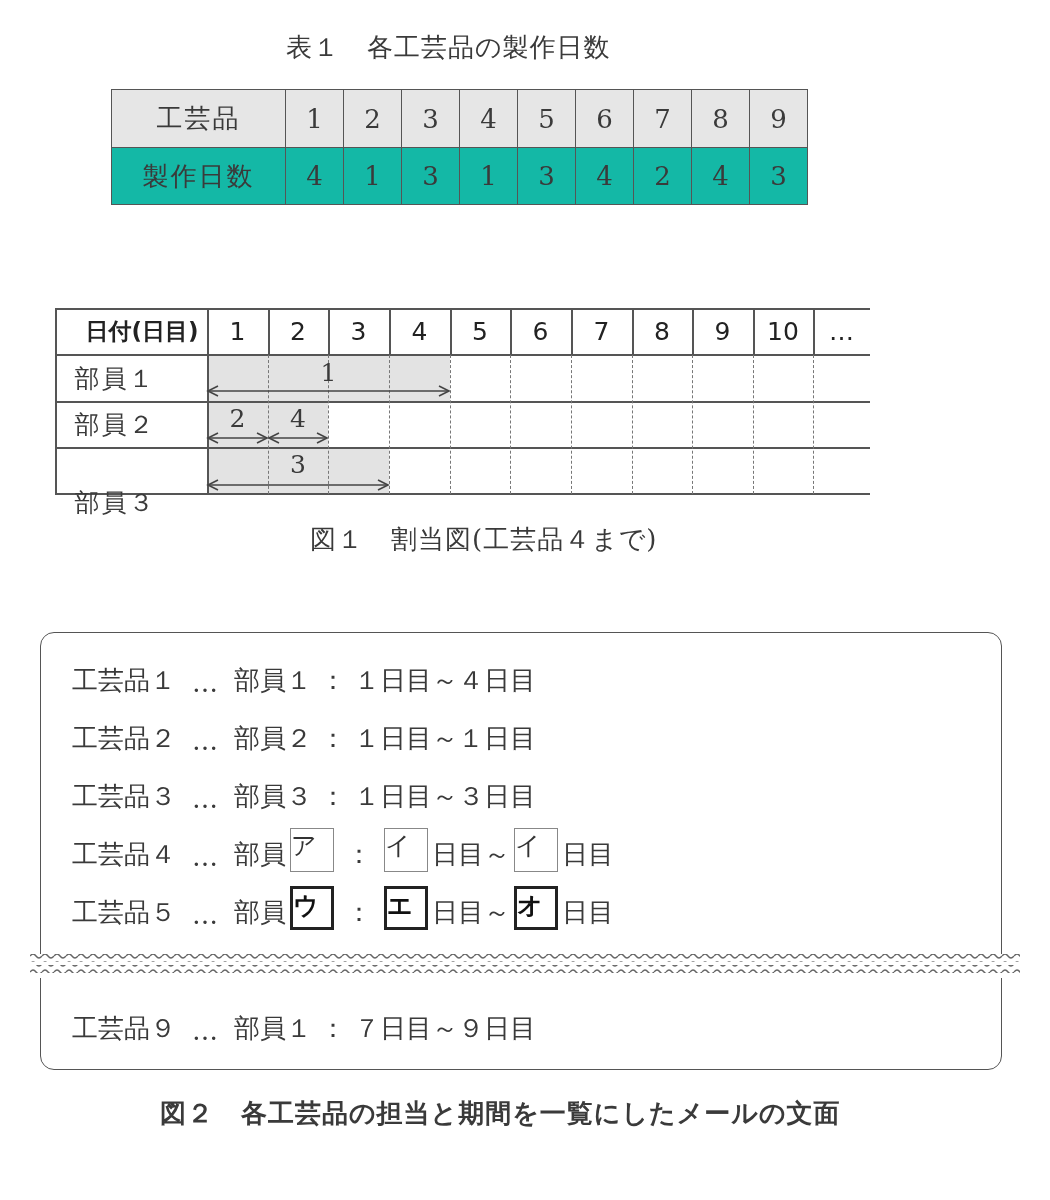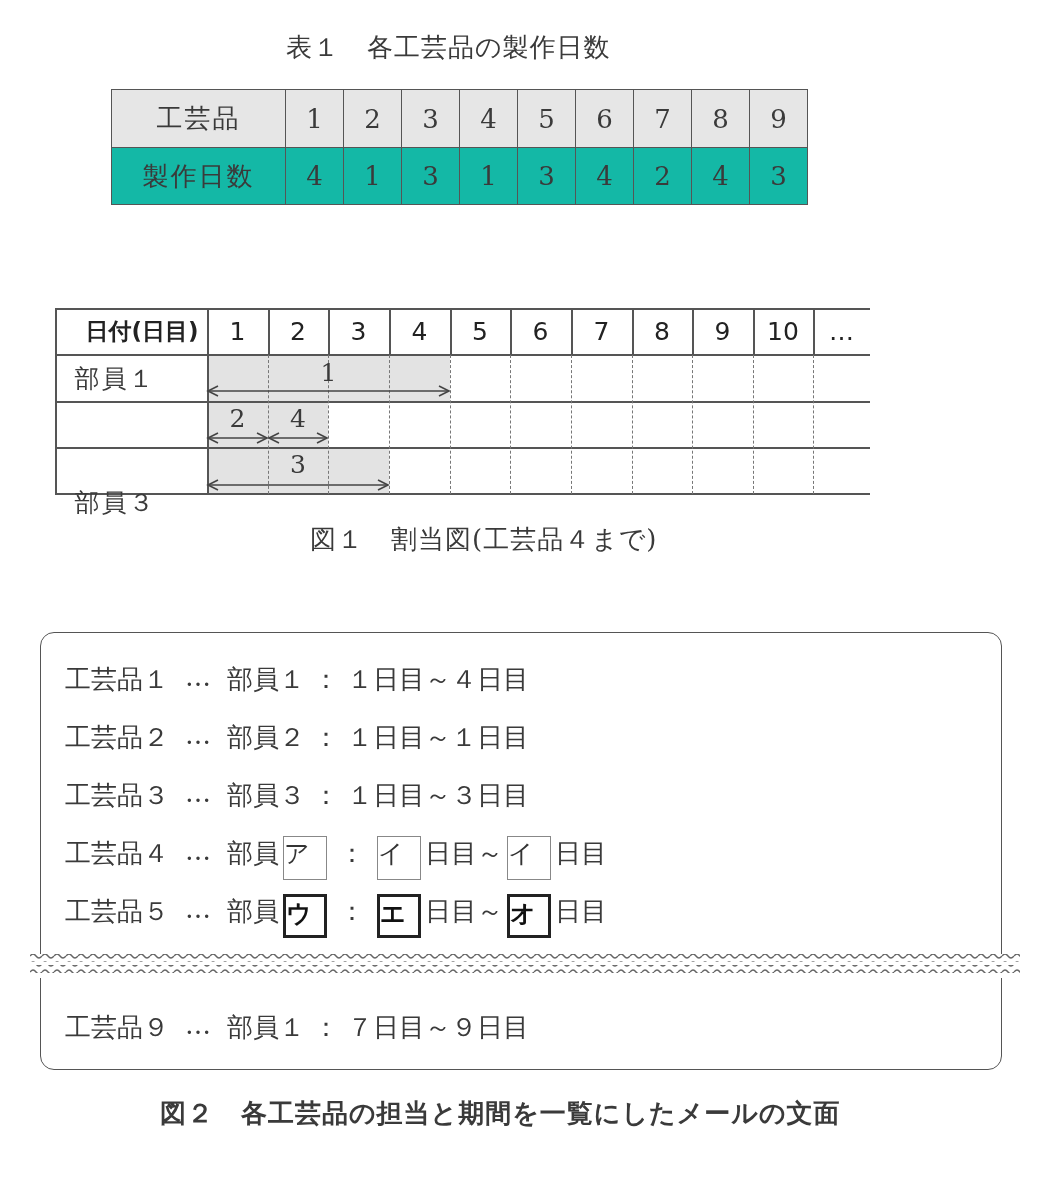--- a/index.html
+++ b/index.html
@@ -22,21 +22,21 @@
   .dline { position:absolute; width:0; border-left:1.5px dashed #777; }
   .hcell { position:absolute; top:0; height:46px; display:flex; align-items:center; justify-content:center;
            font-family:"DejaVu Sans","Liberation Sans",sans-serif; font-size:25px; color:#222; }
   .rowlabel { position:absolute; left:0; width:120px; display:flex; align-items:center; justify-content:center;
               font-size:25px; color:#3a3a3a; letter-spacing:2px; }
   .shade { position:absolute; background:#e3e3e3; }
   .tasklabel { position:absolute; font-size:25px; color:#3a3a3a; text-align:center; }
 
   
   #mailbox { position:absolute; left:40px; top:632px; width:960px; height:436px; border:1.5px solid #555; border-radius:14px; }
-  .mailline { position:absolute; left:65px; font-size:26px; color:#3a3a3a; white-space:pre; display:flex; align-items:flex-start; height:44px;margin-top:8px; }
+  .mailline { position:absolute; left:72px; font-size:26px; color:#3a3a3a; white-space:pre; display:flex; align-items:flex-end; height:44px; }
   .mailline span { display:inline-block; }
   .blank { display:inline-flex; align-items:center; justify-content:center; width:44px; height:44px;
            font-family:"DejaVu Sans","Liberation Sans",sans-serif; font-size:25px; margin:0 4px; box-sizing:border-box; }
   .blank.thin { border:1.5px solid #888; color:#333; }
   .blank.bold { border:3px solid #222; color:#111; font-weight:bold; }
   .breakmask { position:absolute; left:25px; top:954px; width:1000px; height:24px; background:#fff; }
 </style>
 </head>
 <body>
 
@@ -113,20 +113,21 @@
   <div class="hcell" style="left:334px; width:61px;">4</div>
   <div class="hcell" style="left:395px; width:60px;">5</div>
   <div class="hcell" style="left:455px; width:61px;">6</div>
   <div class="hcell" style="left:516px; width:61px;">7</div>
   <div class="hcell" style="left:577px; width:60px;">8</div>
   <div class="hcell" style="left:637px; width:61px;">9</div>
   <div class="hcell" style="left:698px; width:60px;">10</div>
   <div class="hcell" style="left:758px; width:57px;">…</div>
 
   <div class="rowlabel" style="top:47px; height:46px;">部員１</div>
+  <div class="rowlabel" style="top:93px; height:46px;">部員２</div>
   <div class="rowlabel" style="top:139px; height:46px;margin-top:32px;">部員３</div>
 
   <div class="tasklabel" style="left:152px; width:243px; top:50px;">1</div>
   <div class="tasklabel" style="left:152px; width:61px; top:96px;">2</div>
   <div class="tasklabel" style="left:213px; width:60px; top:96px;">4</div>
   <div class="tasklabel" style="left:152px; width:182px; top:142px;">3</div>
 
   <svg class="abs" style="left:0; top:0;" width="815" height="187">
     <g stroke="#444" stroke-width="1.6" fill="none">
 

